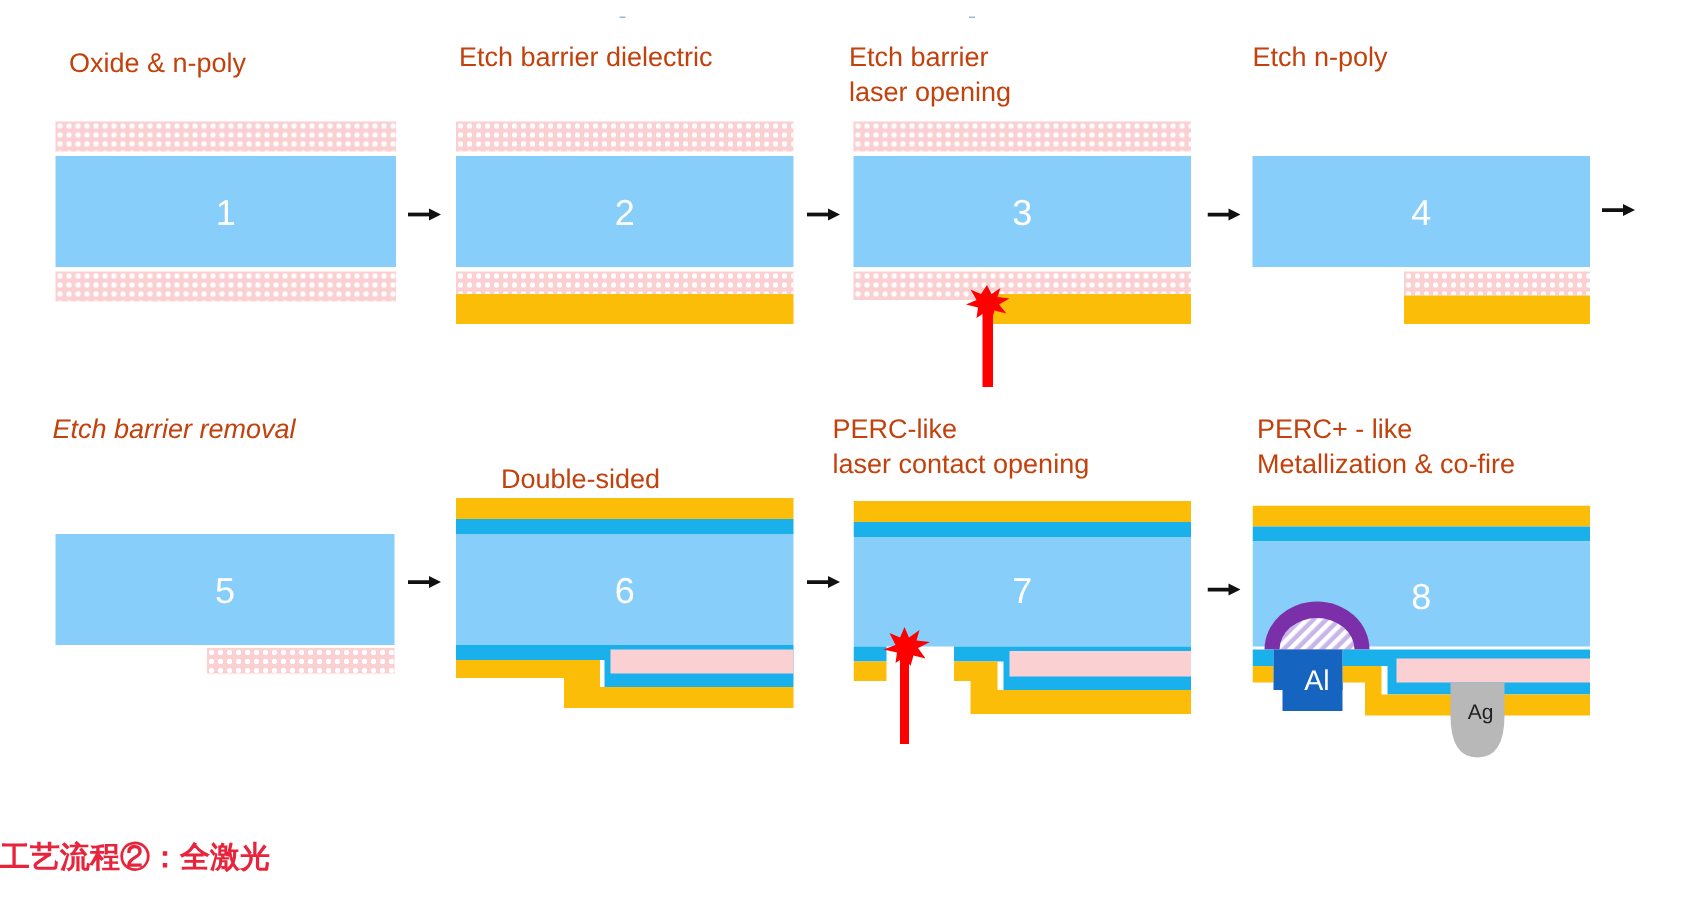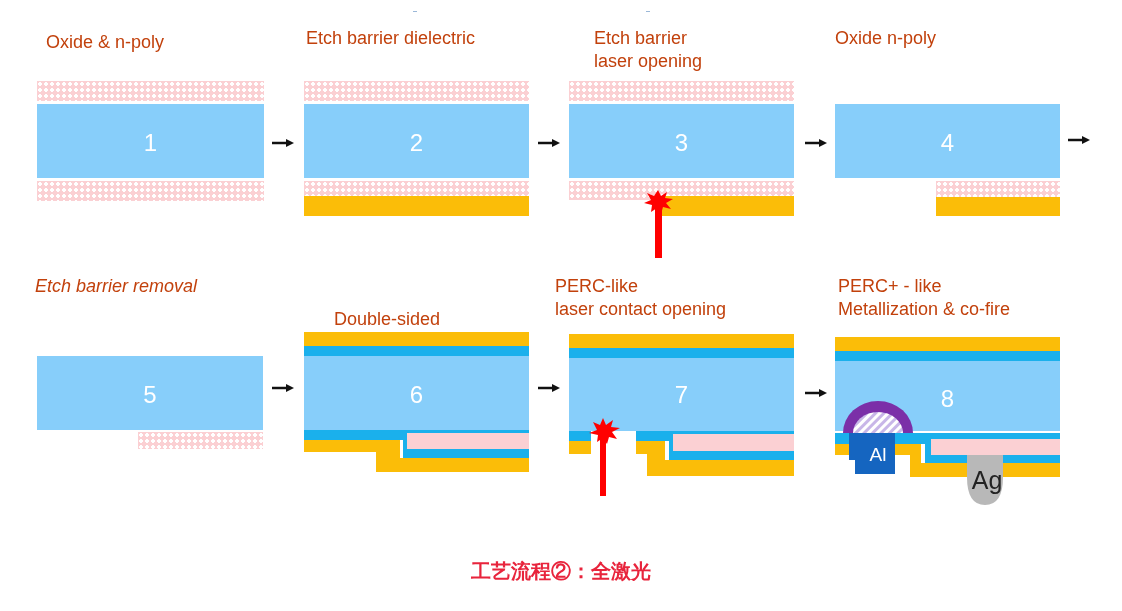--- a/index.html
+++ b/index.html
@@ -8,21 +8,21 @@
   .title { position: absolute; font-size: 18px; line-height: 23px; color: #c2410c; white-space: pre-line; }
   .title sub { font-size: 11px; }
   .layer { position: absolute; }
   .si { background: #87cefa; }
   .hatch { background-color: #fbd0d3;
            background-image: radial-gradient(circle, #ffffff 1.6px, transparent 2px);
            background-size: 6px 6px; }
   .nitride { background: #fbbd08; }
   .num { position: absolute; color: #ffffff; font-size: 24px; text-align: center; line-height: 24px; }
   .arrow { position: absolute; width: 22px; height: 10px; }
-  .caption { position: absolute; left: 0; width: 1122px; top: 558px; text-align: center;
+  .caption { position: absolute; left: 0; width: 1122px; top: 558px; 
              font-size: 20px; font-weight: bold; color: #e8243c; }
   .tick { position: absolute; width: 4px; height: 1px; background: #9bb8d8; }
 </style>
 </head>
 <body>
 
 <div class="tick" style="left:413px;top:11px;"></div>
 <div class="tick" style="left:646px;top:11px;"></div>
 
 <div>
@@ -44,39 +44,39 @@
   <div class="num" style="left:304px;top:131px;width:225px;">2</div>
   <div class="layer hatch" style="left:304px;top:181px;width:225px;height:15px;"></div>
   <div class="layer nitride" style="left:304px;top:196px;width:225px;height:20px;"></div>
 </div>
 <svg class="arrow" style="left:538px;top:138px;" viewBox="0 0 22 10">
     <line x1="0" y1="5" x2="15" y2="5" stroke="#111" stroke-width="2.5"></line>
     <polygon points="14,1 22,5 14,9" fill="#111"></polygon>
   </svg>
 
 <div>
-  <div class="title" style="left:594px;top:27px;">Etch barrier
+  <div class="title" style="left:566px;top:27px;">Etch barrier
 laser opening</div>
   <div class="layer hatch" style="left:569px;top:81px;width:225px;height:20px;"></div>
   <div class="layer si" style="left:569px;top:104px;width:225px;height:74px;"></div>
   <div class="num" style="left:569px;top:131px;width:225px;">3</div>
   <div class="layer hatch" style="left:569px;top:181px;width:225px;height:19px;"></div>
   <div class="layer nitride" style="left:661px;top:196px;width:133px;height:20px;"></div>
   <svg class="layer" style="left:640px;top:190px;width:40px;height:68px;" viewBox="0 0 40 68">
     <rect x="15" y="12" width="7" height="56" fill="#ff0000"></rect>
     <polygon points="18,0 21,6 27,2 25,8 33,9 26,13 31,19 23,17 21,24 17,18 11,22 12,15 4,13 11,10 7,3 14,6" fill="#ff0000"></polygon>
   </svg>
 </div>
 <svg class="arrow" style="left:805px;top:138px;" viewBox="0 0 22 10">
     <line x1="0" y1="5" x2="15" y2="5" stroke="#111" stroke-width="2.5"></line>
     <polygon points="14,1 22,5 14,9" fill="#111"></polygon>
   </svg>
 
 <div>
-  <div class="title" style="left:835px;top:27px;">Oxide n-poly</div>
+  <div class="title" style="left:835px;top:27px;">Etch n-poly</div>
   <div class="layer si" style="left:835px;top:104px;width:225px;height:74px;"></div>
   <div class="num" style="left:835px;top:131px;width:225px;">4</div>
   <div class="layer hatch" style="left:936px;top:181px;width:124px;height:16px;"></div>
   <div class="layer nitride" style="left:936px;top:197px;width:124px;height:19px;"></div>
 </div>
 <svg class="arrow" style="left:1068px;top:135px;" viewBox="0 0 22 10">
     <line x1="0" y1="5" x2="15" y2="5" stroke="#111" stroke-width="2.5"></line>
     <polygon points="14,1 22,5 14,9" fill="#111"></polygon>
   </svg>
 
@@ -152,16 +152,16 @@
     <rect x="0" y="107" width="14" height="11" fill="#fbbd08"></rect>
     <polygon points="60,96 225,96 225,126 90,126 90,107 60,107" fill="#1ab0ec"></polygon>
     <rect x="96" y="102" width="129" height="16" fill="#fbd0d3"></rect>
     <polygon points="60,107 86,107 86,126 225,126 225,140 75,140 75,118 60,118" fill="#fbbd08"></polygon>
     <rect x="14" y="96" width="46" height="27" fill="#1565c0"></rect>
     <rect x="20" y="118" width="40" height="19" fill="#1565c0"></rect>
     <path d="M132,118 L168,118 L168,140 Q168,168 150,168 Q132,168 132,140 Z" fill="#b8b8b8"></path>
   </svg>
   <div class="num" style="left:835px;top:387px;width:225px;">8</div>
   <div style="position:absolute;left:858px;top:444px;width:40px;text-align:center;color:#ffffff;font-size:19px;">Al</div>
-  <div style="position:absolute;left:967px;top:466px;width:40px;text-align:center;color:#222;font-size:25px;">Ag</div>
+  <div style="position:absolute;left:967px;top:466px;width:40px;text-align:center;color:#222;font-size:14px;">Ag</div>
 </div>
 
 <div class="caption">工艺流程②：全激光</div>
 
 </body></html>

